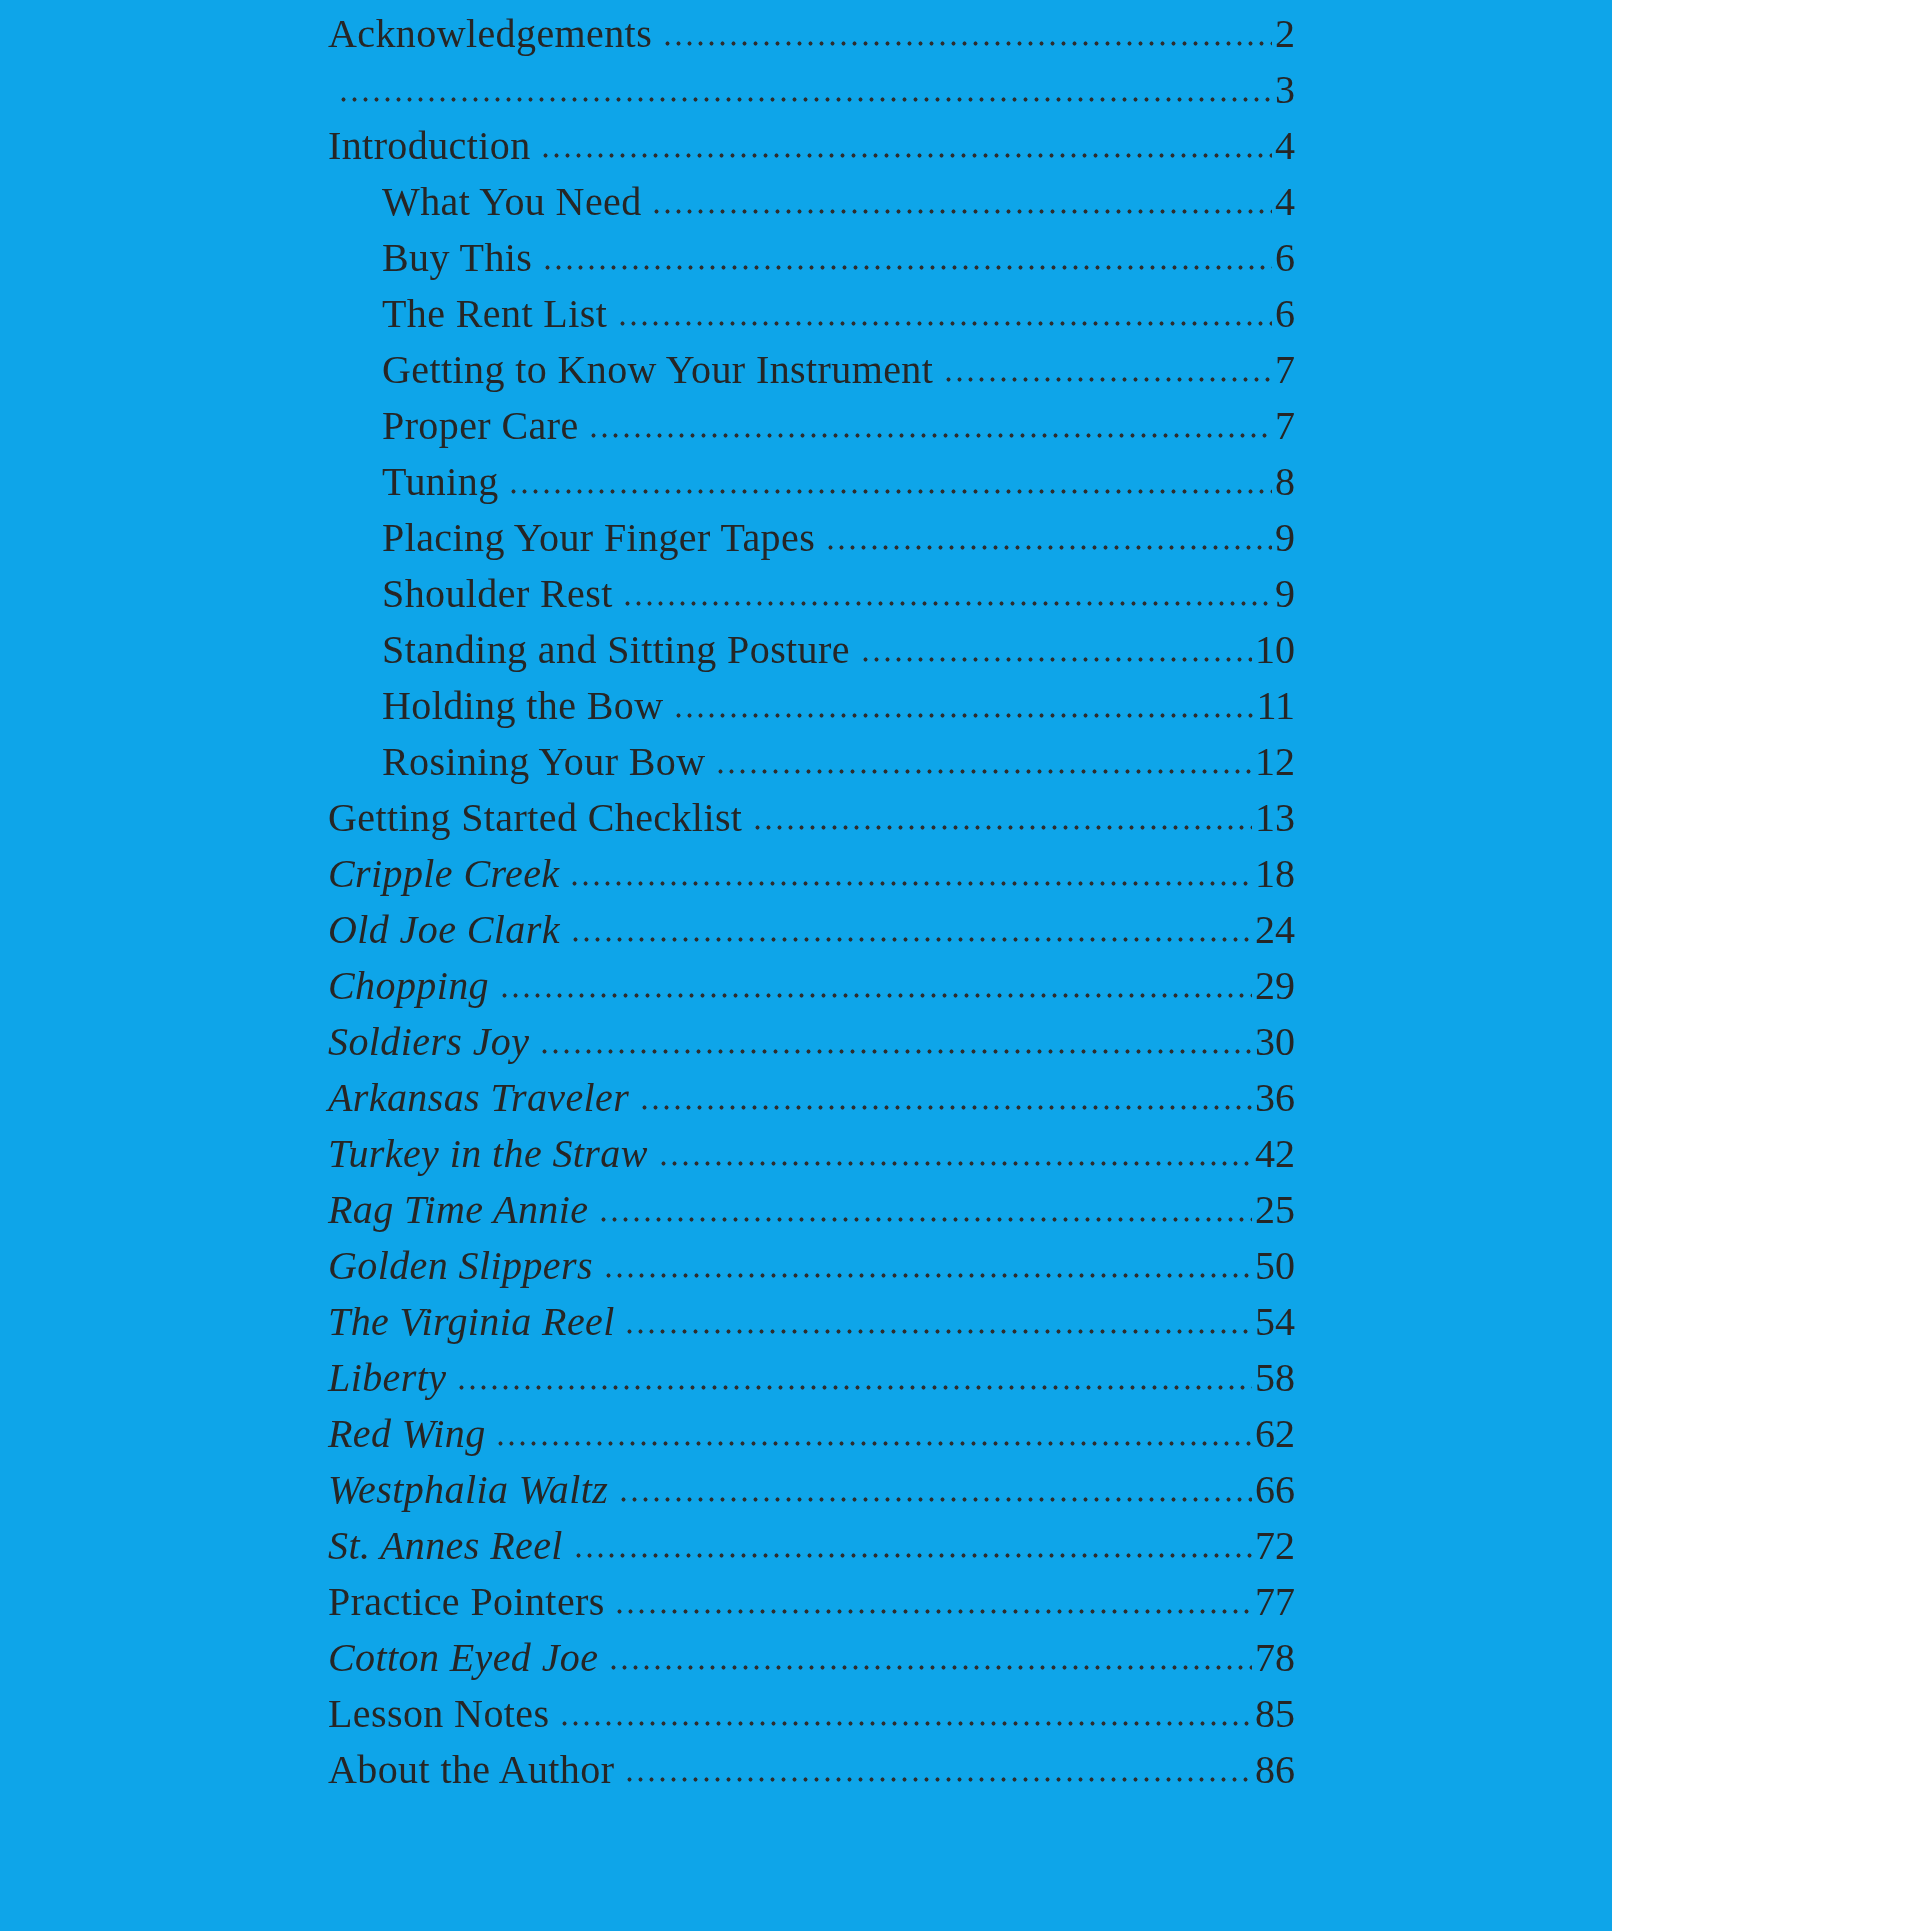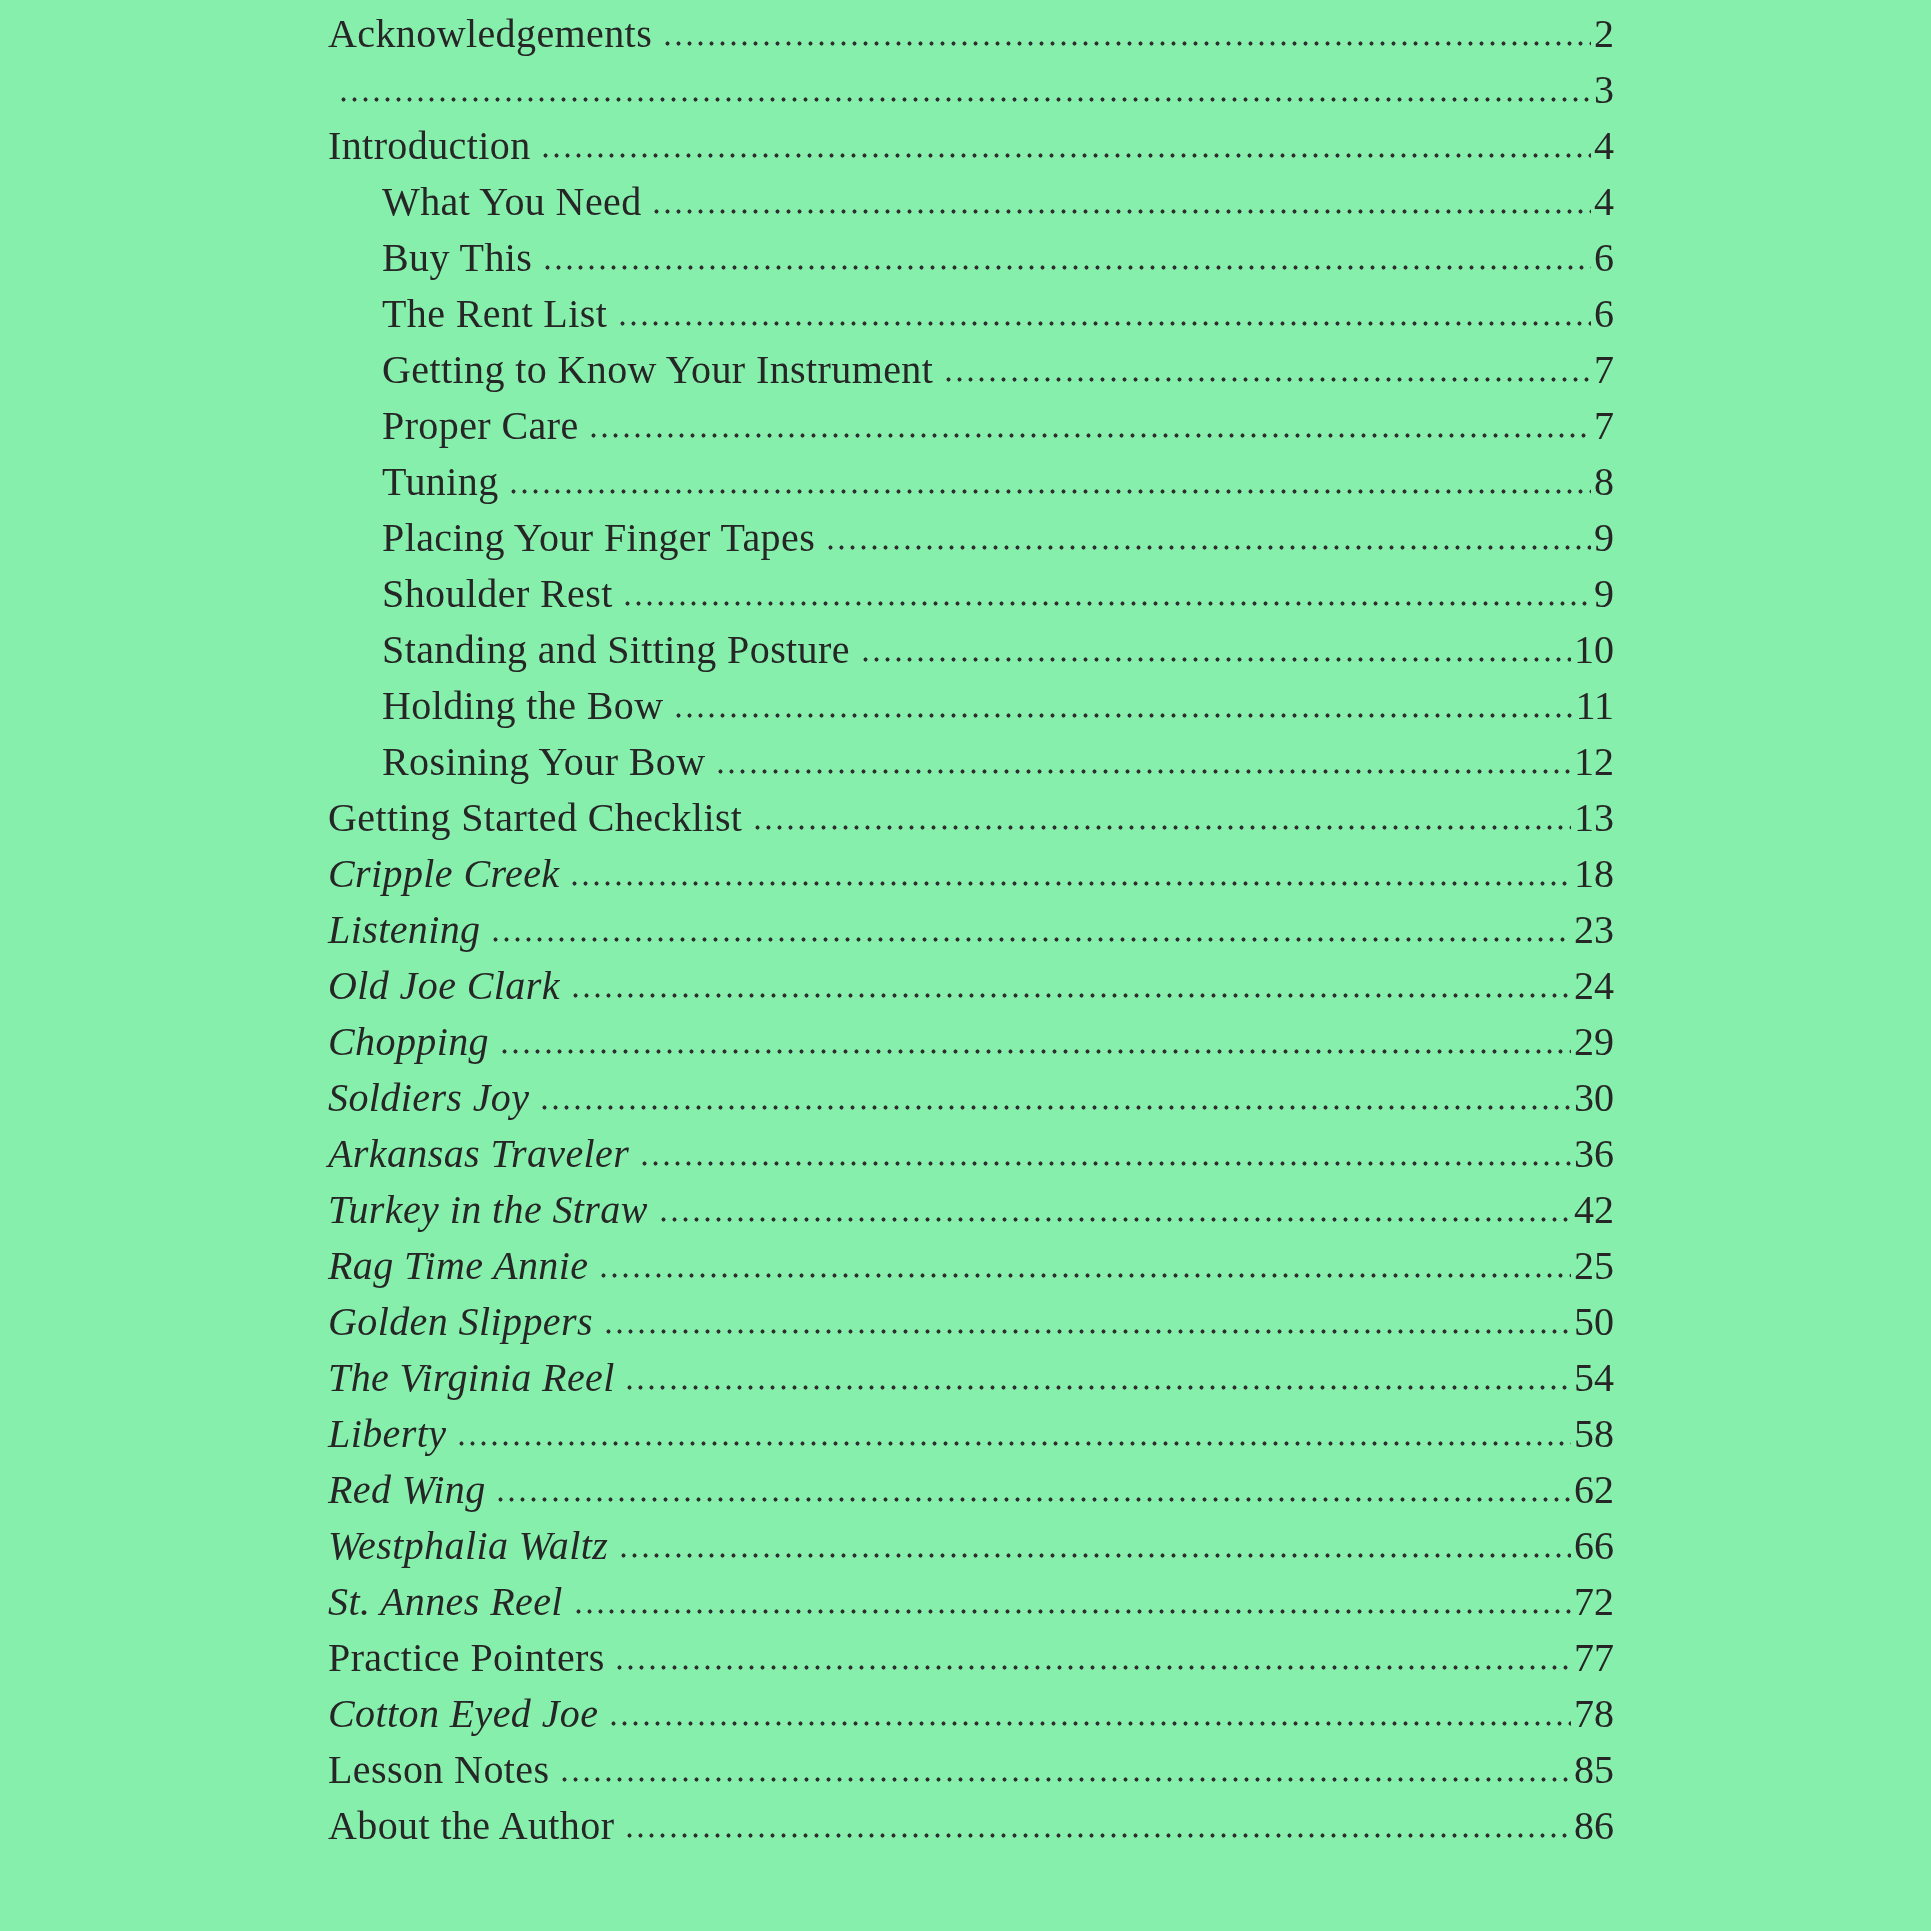--- a/index.html
+++ b/index.html
@@ -9,24 +9,24 @@
   }
   body {
     width: 1931px;
     height: 1931px;
     font-family: "Liberation Serif", "DejaVu Serif", serif;
     color: #262626;
     overflow: hidden;
   }
   .page {
     box-sizing: border-box;
-    width: 1931px;
+    width: 1612px;
     height: 1931px;
     padding: 11.6px 317px 0 328px;
-    background: #86efac;
+    background: #0ea5e9;
   }
   .toc-list {
     list-style: none;
     margin: 0;
     padding: 0;
   }
   .toc-row {
     display: flex;
     align-items: baseline;
     height: 56px;
@@ -152,25 +152,20 @@
     <span class="toc-page-num">13</span>
   </li>
 
 
   <li class="toc-row italic">
     <span class="toc-label">Cripple Creek</span>
     <span class="leader"></span>
     <span class="toc-page-num">18</span>
   </li>
 
-  <li class="toc-row italic">
-    <span class="toc-label">Listening</span>
-    <span class="leader"></span>
-    <span class="toc-page-num">23</span>
-  </li>
 
   <li class="toc-row italic">
     <span class="toc-label">Old Joe Clark</span>
     <span class="leader"></span>
     <span class="toc-page-num">24</span>
   </li>
 
   <li class="toc-row italic">
     <span class="toc-label">Chopping</span>
     <span class="leader"></span>

